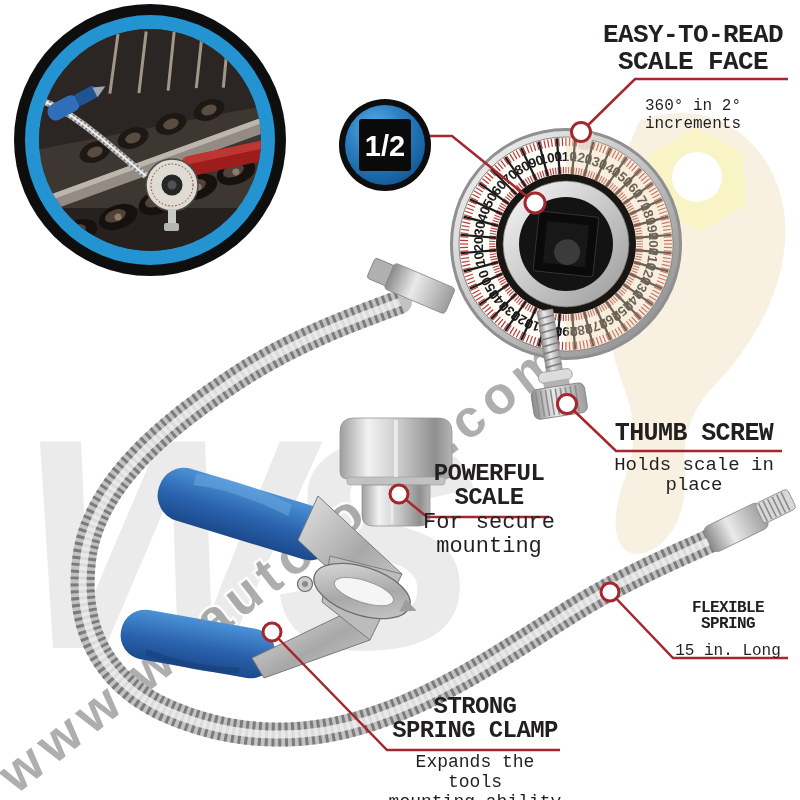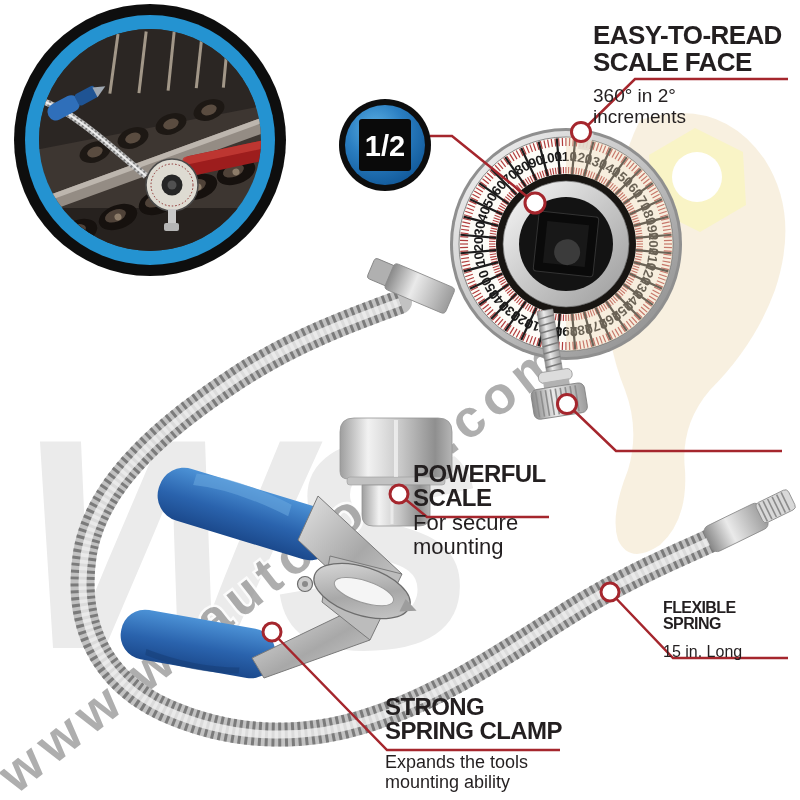--- a/index.html
+++ b/index.html
@@ -1,24 +1,24 @@
 <!DOCTYPE html>
 <html style="--accent: #a5262d; --ink: #231f20; --wm-gray: #9b9b9b;"><head>
 <meta charset="utf-8">
 <style>
   html,body{margin:0;padding:0;background:#fff;}
   .stage{position:relative;width:800px;height:800px;overflow:hidden;background:#fff;
          font-family:"Liberation Sans",sans-serif;color:var(--ink,#231f20);}
   svg.art{position:absolute;left:0;top:0;z-index:1;}
-  .callout{position:absolute;z-index:2;}
+  .callout{position:absolute;z-index:2;text-align:center;font-family:Liberation Mono, monospace;}
   .c-title{font-weight:bold;letter-spacing:-0.6px;line-height:1.02;color:var(--ink);}
   .c-desc{line-height:1.1;color:var(--ink);}
   #co-scale{left:593px;top:22px;width:200px;}
   #co-scale .c-title{font-size:26px;}
-  #co-scale .c-desc{font-size:19px;margin-top:11px;}
+  #co-scale .c-desc{font-size:16px;margin-top:23px;}
   #co-thumb{left:598px;top:421px;width:192px;}
   #co-thumb .c-title{font-size:25px;}
   #co-thumb .c-desc{font-size:19px;margin-top:8px;}
   #co-magnet{left:413px;top:462px;width:152px;}
   #co-magnet .c-title{font-size:24px;}
   #co-magnet .c-desc{font-size:22px;}
   #co-flex{left:663px;top:600px;width:130px;}
   #co-flex .c-title{font-size:16px;}
   #co-flex .c-desc{font-size:16px;margin-top:10px;}
   #co-clamp{left:385px;top:695px;width:180px;}
@@ -731,20 +731,24 @@
   <div class="c-title">
     <span>EASY-TO-READ</span><br>
     <span>SCALE FACE</span>
   </div>
   <div class="c-desc">
     <span>360° in 2°</span><br>
     <span>increments</span>
   </div>
 </div>
 
+<div class="callout" id="co-thumb">
+  <div class="c-title">THUMB SCREW</div>
+  <div class="c-desc">Holds scale in place</div>
+</div>
 
 <div class="callout" id="co-magnet">
   <div class="c-title">
     <span>POWERFUL</span><br>
     <span>SCALE</span>
   </div>
   <div class="c-desc">
     <span>For secure</span><br>
     <span>mounting</span>
   </div>

